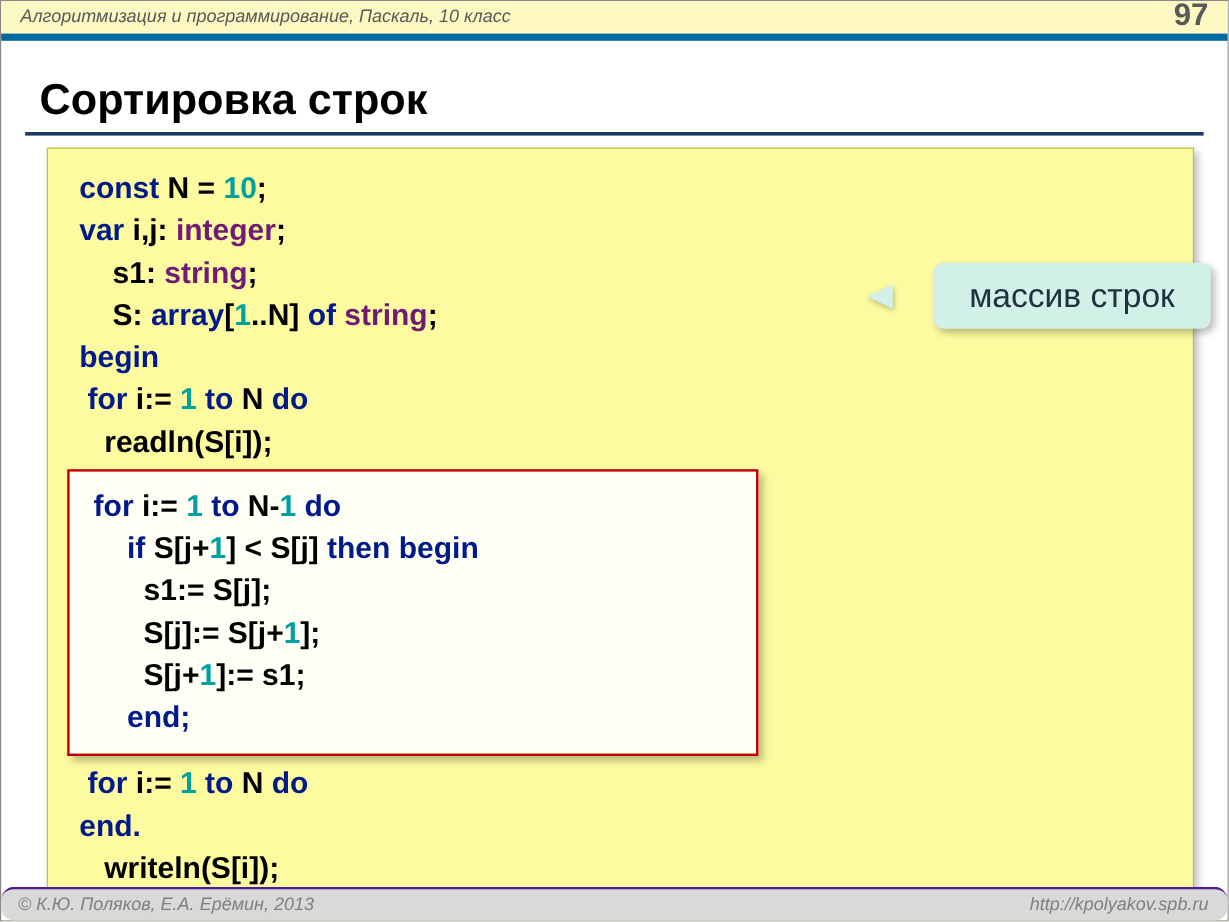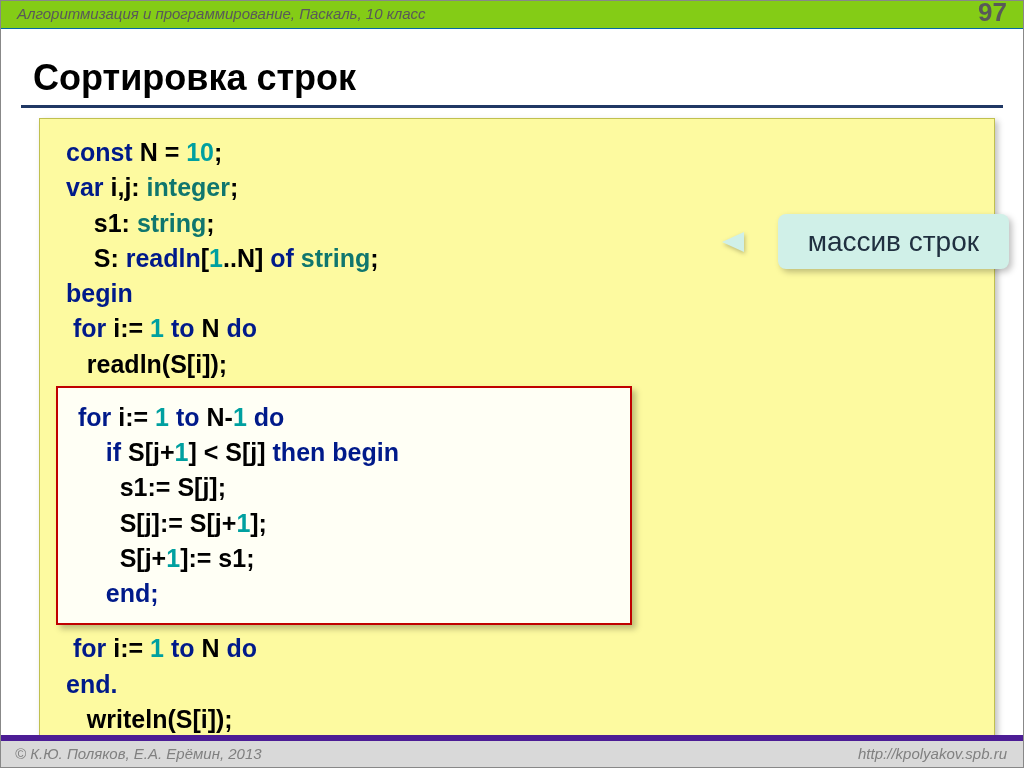--- a/index.html
+++ b/index.html
@@ -14,22 +14,22 @@
   .slide {
     width: 1024px;
     height: 768px;
     position: relative;
     border: 1px solid #888;
     box-sizing: border-box;
     background: #fff;
   }
   .topbar {
     height: 27px;
-    background: #84cc16;
-    border-bottom: 1px solid #0369a1;
+    background: #fef9c3;
+    border-bottom: 6px solid #0369a1;
     position: relative;
     font-style: italic;
     color: #595959;
     font-size: 15px;
   }
   .topbar .left {
     position: absolute;
     left: 16px;
     top: 4px;
   }
@@ -60,21 +60,21 @@
     box-shadow: 3px 3px 6px rgba(0,0,0,0.25);
     padding: 14px 22px 12px 22px;
     font-family: "Courier New", monospace;
     font-size: 25px;
     font-weight: bold;
     color: #000;
     line-height: 1.25;
     position: relative;
   }
   .codebox .kw { color: #001a8a; font-weight: bold; }
-  .codebox .ty { color: #0f766e; font-weight: bold; }
+  .codebox .ty { color: #701a75; font-weight: bold; }
   .codebox .num { color: #00a0a0; font-weight: bold; }
   .inset {
     background: #fffff5;
     border: 2px solid #c00000;
     box-shadow: 4px 4px 6px rgba(0,0,0,0.25);
     padding: 10px 16px 10px 16px;
     margin: 6px 0 8px -6px;
     width: 576px;
     box-sizing: border-box;
   }
@@ -105,24 +105,25 @@
     box-shadow: 3px 3px 6px rgba(0,0,0,0.25);
     white-space: nowrap;
   }
   .footer {
     position: absolute;
     bottom: 0;
     left: 0;
     right: 0;
     height: 26px;
     background: #d9d9d9;
-    border-top: 6px solid #4c1d95;
+    border-top: 2px solid #4c1d95;
     font-style: italic;
     color: #808080;
     font-size: 15px;
+    border-radius: 11px;
   }
   .footer .fleft {
     position: absolute;
     left: 14px;
     top: 4px;
   }
   .footer .fright {
     position: absolute;
     right: 16px;
     top: 4px;
@@ -151,21 +152,21 @@
   <div class="codebox">
 
     <div class="callout">
       <div class="arrow"></div>
       <div class="bubble">массив строк</div>
     </div>
 
 <pre class="codeline"><span class="kw">const</span><span> N</span> <span>=</span> <span class="num">10</span><span>;</span></pre>
 <pre class="codeline"><span class="kw">var</span><span> i,j: </span><span class="ty">integer</span><span>;</span></pre>
 <pre class="codeline"><span>    s1: </span><span class="ty">string</span><span>;</span></pre>
-<pre class="codeline"><span>    S: </span><span class="kw">readln</span><span>[</span><span class="num">1</span><span>..N] </span><span class="kw">of</span> <span class="ty">string</span><span>;</span></pre>
+<pre class="codeline"><span>    S: </span><span class="kw">array</span><span>[</span><span class="num">1</span><span>..N] </span><span class="kw">of</span> <span class="ty">string</span><span>;</span></pre>
 <pre class="codeline"><span class="kw">begin</span></pre>
 <pre class="codeline"> <span class="kw">for</span><span> i:=</span> <span class="num">1</span><span> </span><span class="kw">to</span><span> N </span><span class="kw">do</span></pre>
 <pre class="codeline"><span>   readln(S[i]);</span></pre>
 
     <div class="inset">
 <pre class="codeline"><span class="kw">for</span><span> i:=</span> <span class="num">1</span><span> </span><span class="kw">to</span><span> N-</span><span class="num">1</span><span> </span><span class="kw">do</span></pre>
 <pre class="codeline"><span>    </span><span class="kw">if</span><span> S[j+</span><span class="num">1</span><span>]</span> <span>&lt;</span> <span>S[j] </span><span class="kw">then</span><span> </span><span class="kw">begin</span></pre>
 <pre class="codeline"><span>      s1:=</span> <span>S[j];</span></pre>
 <pre class="codeline"><span>      S[j]:=</span> <span>S[j+</span><span class="num">1</span><span>];</span></pre>
 <pre class="codeline"><span>      S[j+</span><span class="num">1</span><span>]:=</span> <span>s1;</span></pre>

